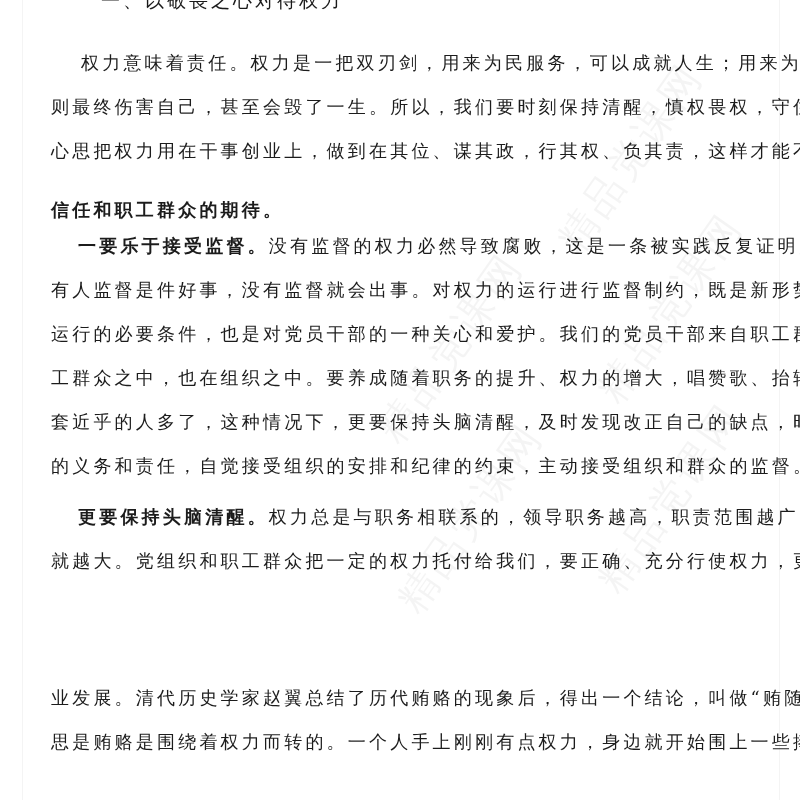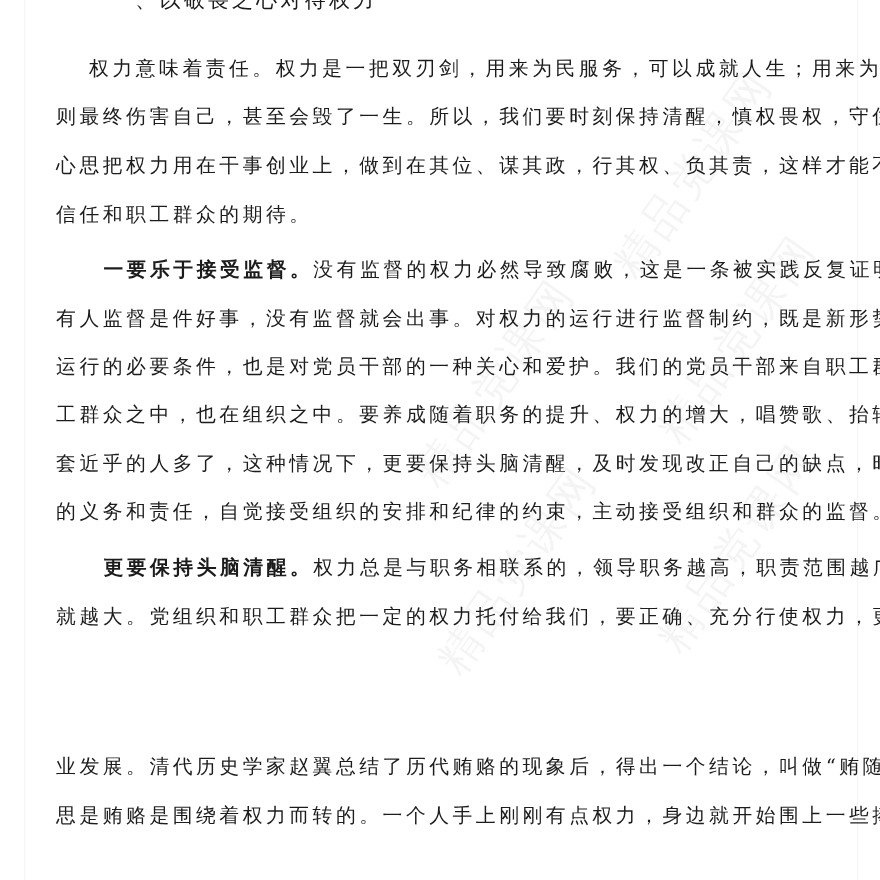--- a/index.html
+++ b/index.html
@@ -39,21 +39,20 @@
     left: 78px;
     top: -11px;
     font-size: 19px;
     letter-spacing: 3px;
     line-height: 22px;
     color: #1a1a1a;
     white-space: nowrap;
   }
   .bold {
     font-weight: bold;
-    margin-left: 16px;
   }
   .watermark {
     position: absolute;
     font-family: "DejaVu Sans", sans-serif;
     font-size: 40px;
     color: rgba(0,0,0,0.045);
     transform: rotate(-55deg);
     transform-origin: center center;
     white-space: nowrap;
     letter-spacing: 4px;
@@ -63,21 +62,21 @@
 </head>
 <body>
 
 <div class="page">
 
   <div class="heading">一、以敬畏之心对待权力</div>
 
   <div class="line" style="left:58px; top:52px;">权力意味着责任。权力是一把双刃剑，用来为民服务，可以成就人生；用来为己谋私，</div>
   <div class="line" style="top:96px;">则最终伤害自己，甚至会毁了一生。所以，我们要时刻保持清醒，慎权畏权，守住底线，一门</div>
   <div class="line" style="top:140px;">心思把权力用在干事创业上，做到在其位、谋其政，行其权、负其责，这样才能不辜负组织的</div>
-  <div class="line" style="top:185px;">信任和职工群众的期待。</div>
+  <div class="line" style="top:199px;font-weight:bold;">信任和职工群众的期待。</div>
 
   <div class="line" style="left:55px; top:235px;">
     <span class="bold">一要乐于接受监督。</span><span>没有监督的权力必然导致腐败，这是一条被实践反复证明的规律。</span>
   </div>
   <div class="line" style="top:279px;">有人监督是件好事，没有监督就会出事。对权力的运行进行监督制约，既是新形势下规范权力</div>
   <div class="line" style="top:323px;">运行的必要条件，也是对党员干部的一种关心和爱护。我们的党员干部来自职工群众，既在职</div>
   <div class="line" style="top:367px;">工群众之中，也在组织之中。要养成随着职务的提升、权力的增大，唱赞歌、抬轿子、拉关系、</div>
   <div class="line" style="top:411px;">套近乎的人多了，这种情况下，更要保持头脑清醒，及时发现改正自己的缺点，时刻不忘自己</div>
   <div class="line" style="top:455px;">的义务和责任，自觉接受组织的安排和纪律的约束，主动接受组织和群众的监督。</div>
 

